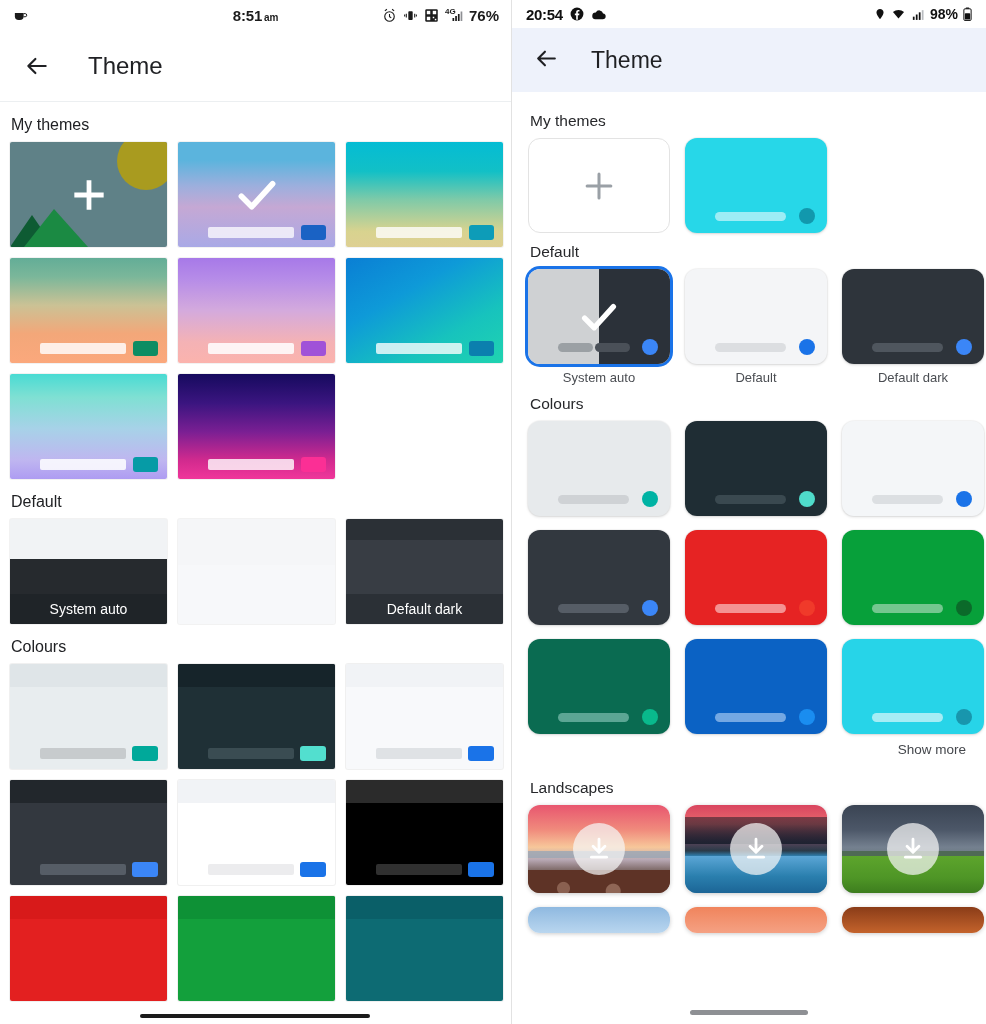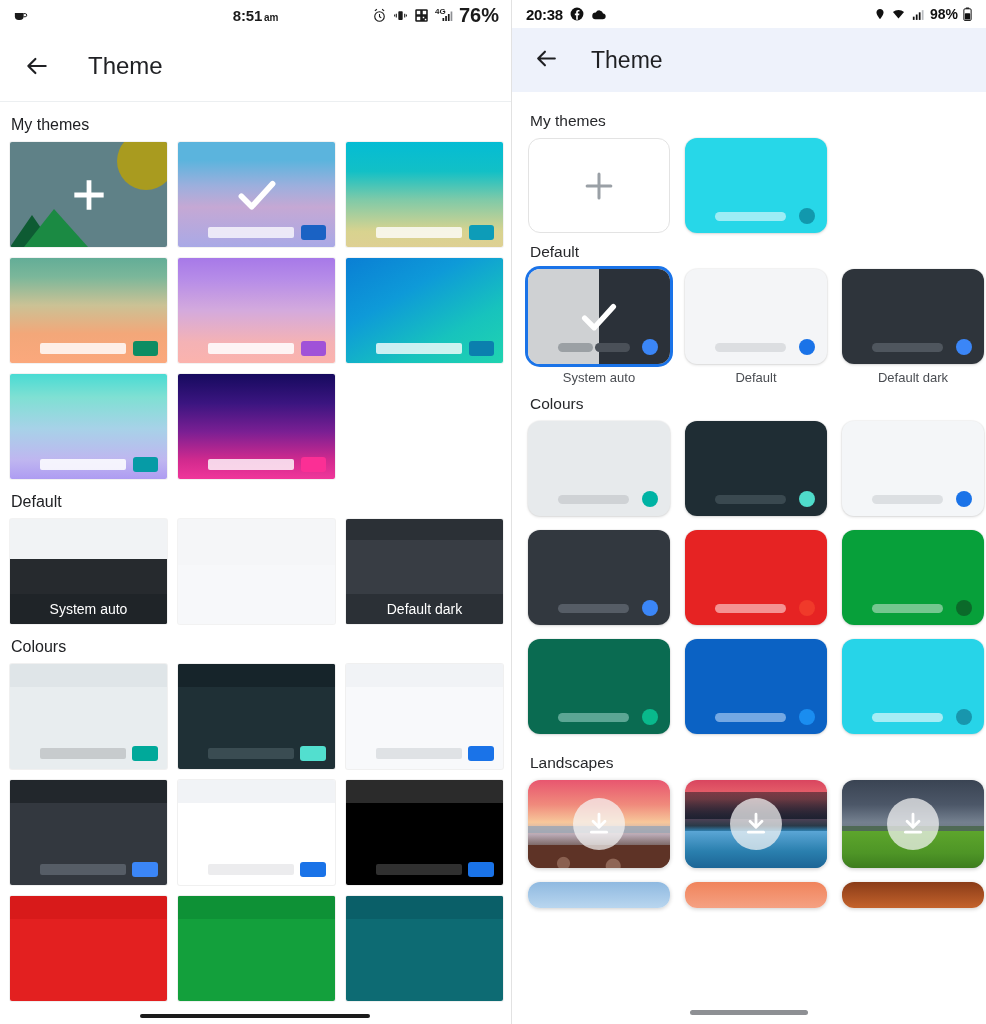--- a/index.html
+++ b/index.html
@@ -14,21 +14,21 @@
   
   .left { width: 512px; height: 1024px; position: relative; background:#fff; overflow:hidden; border-right:1px solid #e2e2e2;}
   .l-status {
     height: 30px; display: flex; align-items: center; padding: 0 12px;
     font-size: 15px; color: #1b1b1b; font-weight: 600; position: relative;
   }
   .l-status .left-ic { display:flex; align-items:center; gap:6px; width: 230px;}
   .l-status .time { position:absolute; left:0; right:0; text-align:center; font-size:15px; font-weight:600; letter-spacing:-0.2px;}
   .l-status .time .ampm { font-size: 10px; font-weight:600; margin-left:2px; }
   .l-status .right-ic { margin-left:auto; display:flex; align-items:center; gap:6px; z-index:2;}
-  .l-status .batt { font-size: 20px; font-weight:600; }
+  .l-status .batt { font-size: 15px; font-weight:600; }
 
   .l-appbar { height: 72px; display:flex; align-items:center; padding: 0 20px; background:#fff; border-bottom:1px solid #eceff1;}
   .l-appbar .back { width: 34px; height:34px; display:flex; align-items:center; justify-content:center; }
   .l-appbar .title { font-size: 24px; color:#202124; margin-left: 34px; font-weight:400;}
 
   .l-body { padding: 0 10px; }
   .l-section-title { font-size: 16px; color: #202124; margin: 14px 0 8px 1px; }
   .l-grid { display: grid; grid-template-columns: repeat(3, 157px); gap: 11px 11px; }
   .l-tile { height: 105px; border-radius: 2px; position: relative; overflow: hidden; box-shadow: 0 0 0 1px rgba(0,0,0,0.05); }
   .l-tile .bar { position:absolute; left:19%; bottom:9px; width:55%; height:11px; border-radius:2px; background: rgba(255,255,255,0.75); }
@@ -244,21 +244,21 @@
       </div>
     </div>
 
     <div class="gesture-left"></div>
   </div>
 
   <div class="right">
 
     <div class="r-status">
       <div class="lic">
-        <span class="time">20:38</span>
+        <span class="time">20:54</span>
         <svg width="14" height="14" viewBox="0 0 24 24">
           <circle cx="12" cy="12" r="11" fill="#111"></circle>
           <path d="M13.4 22v-8h2.3l.4-3h-2.7V9.2c0-.85.25-1.4 1.5-1.4h1.3V5.1c-.25-.04-1.1-.1-2.1-.1-2.1 0-3.5 1.25-3.5 3.6V11H8.3v3h2.3v8z" fill="#fff"></path>
         </svg>
         <svg width="16" height="13" viewBox="0 0 24 18">
           <path d="M6.5 16h11.2a4.3 4.3 0 0 0 .4-8.58A5.8 5.8 0 0 0 7.2 6.1 4.95 4.95 0 0 0 6.5 16z" fill="#111"></path>
         </svg>
       </div>
       <div class="ric">
         <svg width="12" height="14" viewBox="0 0 24 24">
@@ -371,20 +371,21 @@
         </div>
         <div class="r-card" style="background:#0b62c4">
           <div class="bar" style="background:#74a8e3"></div>
           <div class="dot" style="background:#1a8df0"></div>
         </div>
         <div class="r-card" style="background:#27d4e8">
           <div class="bar" style="background:#a6edf5"></div>
           <div class="dot" style="background:#1896ad"></div>
         </div>
       </div>
+      <div class="r-showmore">Show more</div>
 
       <div class="r-section-title" style="margin-top:20px">Landscapes</div>
       <div class="r-land">
         <div class="r-landcard" style="background:linear-gradient(180deg,#e8566f 0%,#f08a7c 28%,#f7c79a 48%,#b9a9b5 62%,#7e6a68 74%,#67372a 74.5%,#5b2f22 100%)">
           <div class="mid" style="top:52%;height:8%;background:#9aa6b5;opacity:.8"></div>
           <div class="ground" style="bottom:0;height:26%;background:radial-gradient(circle at 25% 80%, #8a6050 0 6px, transparent 7px), radial-gradient(circle at 60% 92%, #8f6656 0 7px, transparent 8px), #5e3326"></div>
           <div class="dl">
             <div class="dlcircle">
               <svg width="26" height="26" viewBox="0 0 24 24">
                   <path d="M12 3v11M6.5 9.5L12 15l5.5-5.5" fill="none" stroke="#fff" stroke-width="2.6" stroke-linecap="round" stroke-linejoin="round"></path>

